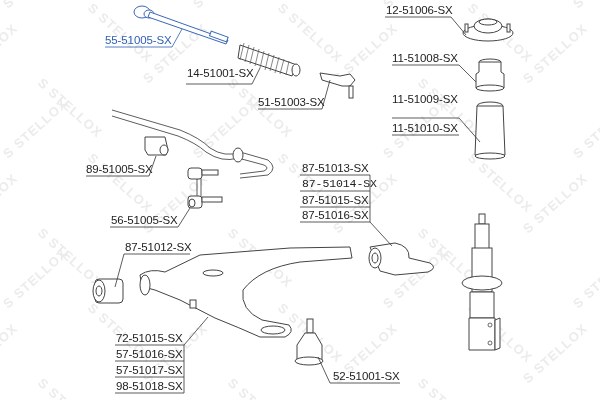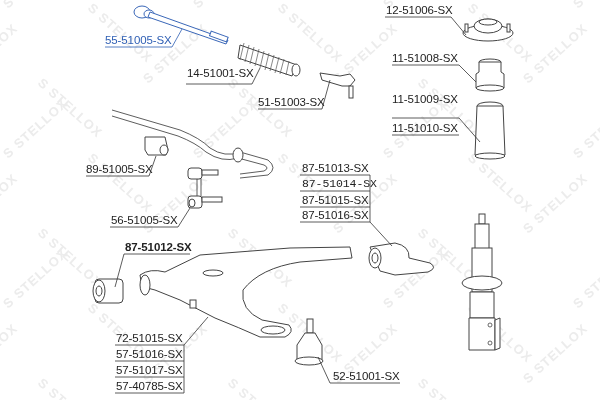--- a/index.html
+++ b/index.html
@@ -211,18 +211,18 @@
 <span class="lbl" style="left:386px;top:3px;">12-51006-SX</span>
 <span class="lbl" style="left:392px;top:51px;">11-51008-SX</span>
 <span class="lbl" style="left:392px;top:92px;">11-51009-SX</span>
 <span class="lbl" style="left:392px;top:121px;">11-51010-SX</span>
 <span class="lbl" style="left:86px;top:162px;">89-51005-SX</span>
 <span class="lbl" style="left:111px;top:213px;">56-51005-SX</span>
 <span class="lbl" style="left:302px;top:161px;">87-51013-SX</span>
 <span class="lbl" style="left:302px;top:177px;font-family:Liberation Mono, monospace;">87-51014-SX</span>
 <span class="lbl" style="left:302px;top:193px;">87-51015-SX</span>
 <span class="lbl" style="left:302px;top:208px;">87-51016-SX</span>
-<span class="lbl" style="left:125px;top:240px;font-weight:bold;">87-51012-SX</span>
+<span class="lbl" style="left:125px;top:240px;">87-51012-SX</span>
 <span class="lbl" style="left:116px;top:331px;">72-51015-SX</span>
 <span class="lbl" style="left:116px;top:347px;">57-51016-SX</span>
 <span class="lbl" style="left:116px;top:363px;">57-51017-SX</span>
-<span class="lbl" style="left:116px;top:379px;">57-40785-SX</span>
+<span class="lbl" style="left:116px;top:379px;">98-51018-SX</span>
 <span class="lbl" style="left:333px;top:369px;">52-51001-SX</span>
 
 </body></html>

